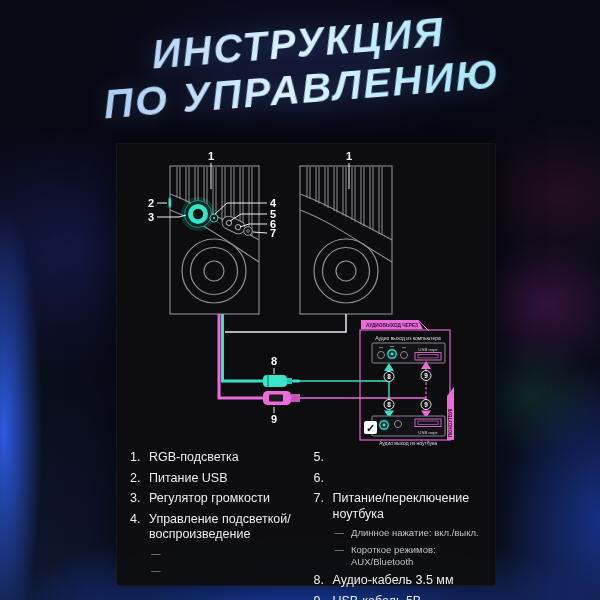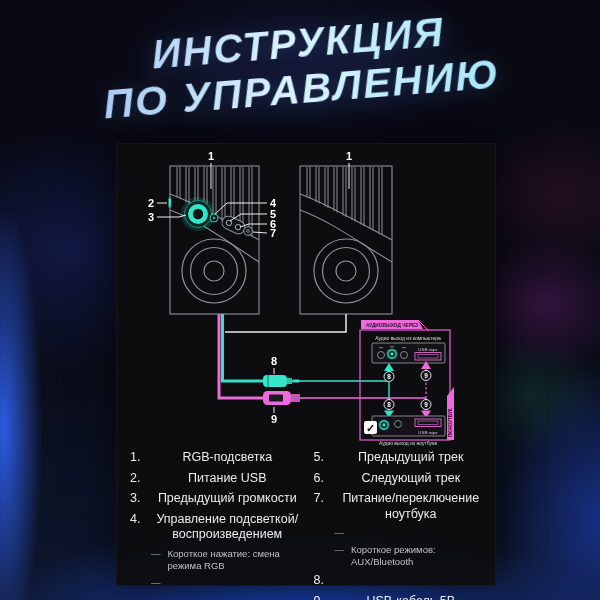--- a/index.html
+++ b/index.html
@@ -45,21 +45,21 @@
   }
   .diagram{position:absolute;left:0;top:0;}
   .legend{
     position:absolute;left:13px;right:6px;top:306px;
     display:flex;gap:8px;
   }
   .legend .col{flex:1;min-width:0;}
   .item{display:flex;align-items:flex-start;margin:0 0 5px 0;
     font-size:12.5px;line-height:15.5px;color:#ececee;}
   .item .num{flex:0 0 19px;}
-  .item .lbl{flex:1;text-align:center;}
+  .item .lbl{flex:1;}
   .subitem{display:flex;gap:7px;margin:1px 0 5px 21px;
     font-size:9.5px;line-height:12px;color:#c0c0c6;}
   .subitem .dash{color:#9a9aa2;flex:0 0 auto;}
   svg text{font-family:"Liberation Sans", sans-serif;}
 </style>
 </head>
 <body>
 
 <div class="bg"></div>
 
@@ -284,56 +284,55 @@
       <div class="item">
         <span class="num">1.</span>
         <span class="lbl">RGB-подсветка</span>
       </div>
       <div class="item">
         <span class="num">2.</span>
         <span class="lbl">Питание USB</span>
       </div>
       <div class="item">
         <span class="num">3.</span>
-        <span class="lbl">Предыдущий громкости</span>
+        <span class="lbl">Регулятор громкости</span>
       </div>
       <div class="item">
         <span class="num">4.</span>
-        <span class="lbl">Управление подсветкой/воспроизведением</span>
+        <span class="lbl">Управление подсветкой/воспроизведение</span>
       </div>
       <div class="subitem">
         <span class="dash">—</span>
-        <span>Короткое нажатие: смена режима RGB</span>
       </div>
       <div class="subitem">
         <span class="dash">—</span>
       </div>
     </div>
     <div class="col">
       <div class="item">
         <span class="num">5.</span>
-        <span class="lbl">Предыдущий трек</span>
       </div>
       <div class="item">
         <span class="num">6.</span>
-        <span class="lbl">Следующий трек</span>
       </div>
       <div class="item">
         <span class="num">7.</span>
         <span class="lbl">Питание/переключение ноутбука</span>
       </div>
       <div class="subitem">
         <span class="dash">—</span>
+        <span>Длинное нажатие: вкл./выкл.</span>
       </div>
       <div class="subitem">
         <span class="dash">—</span>
         <span>Короткое режимов: AUX/Bluetooth</span>
       </div>
       <div class="item">
         <span class="num">8.</span>
+        <span class="lbl">Аудио-кабель 3.5 мм</span>
       </div>
       <div class="item">
         <span class="num">9.</span>
         <span class="lbl">USB-кабель 5В</span>
       </div>
     </div>
   </div>
 </div>
 
 </body></html>

